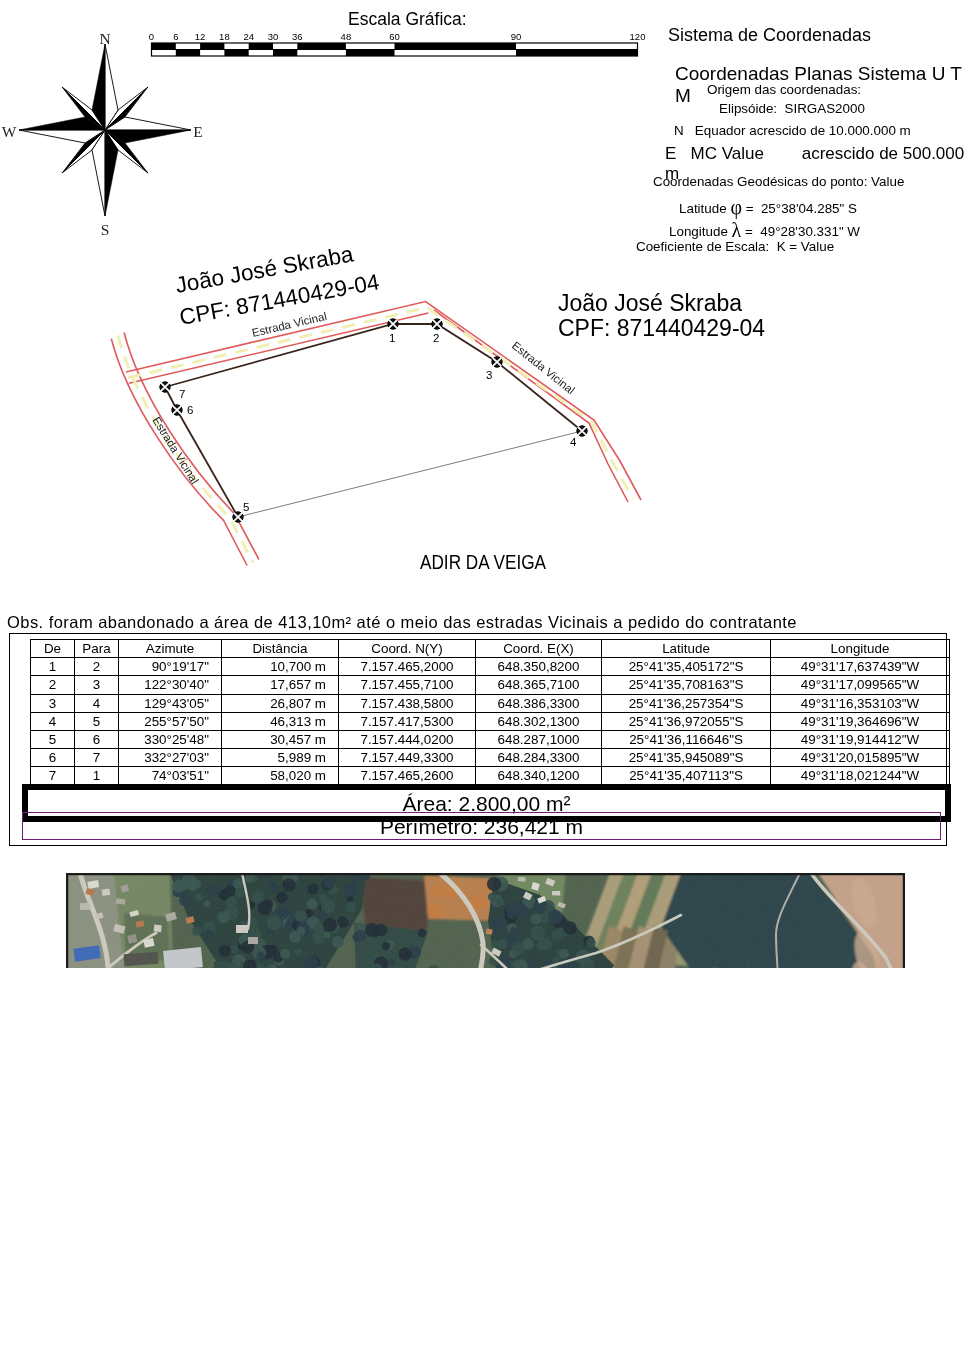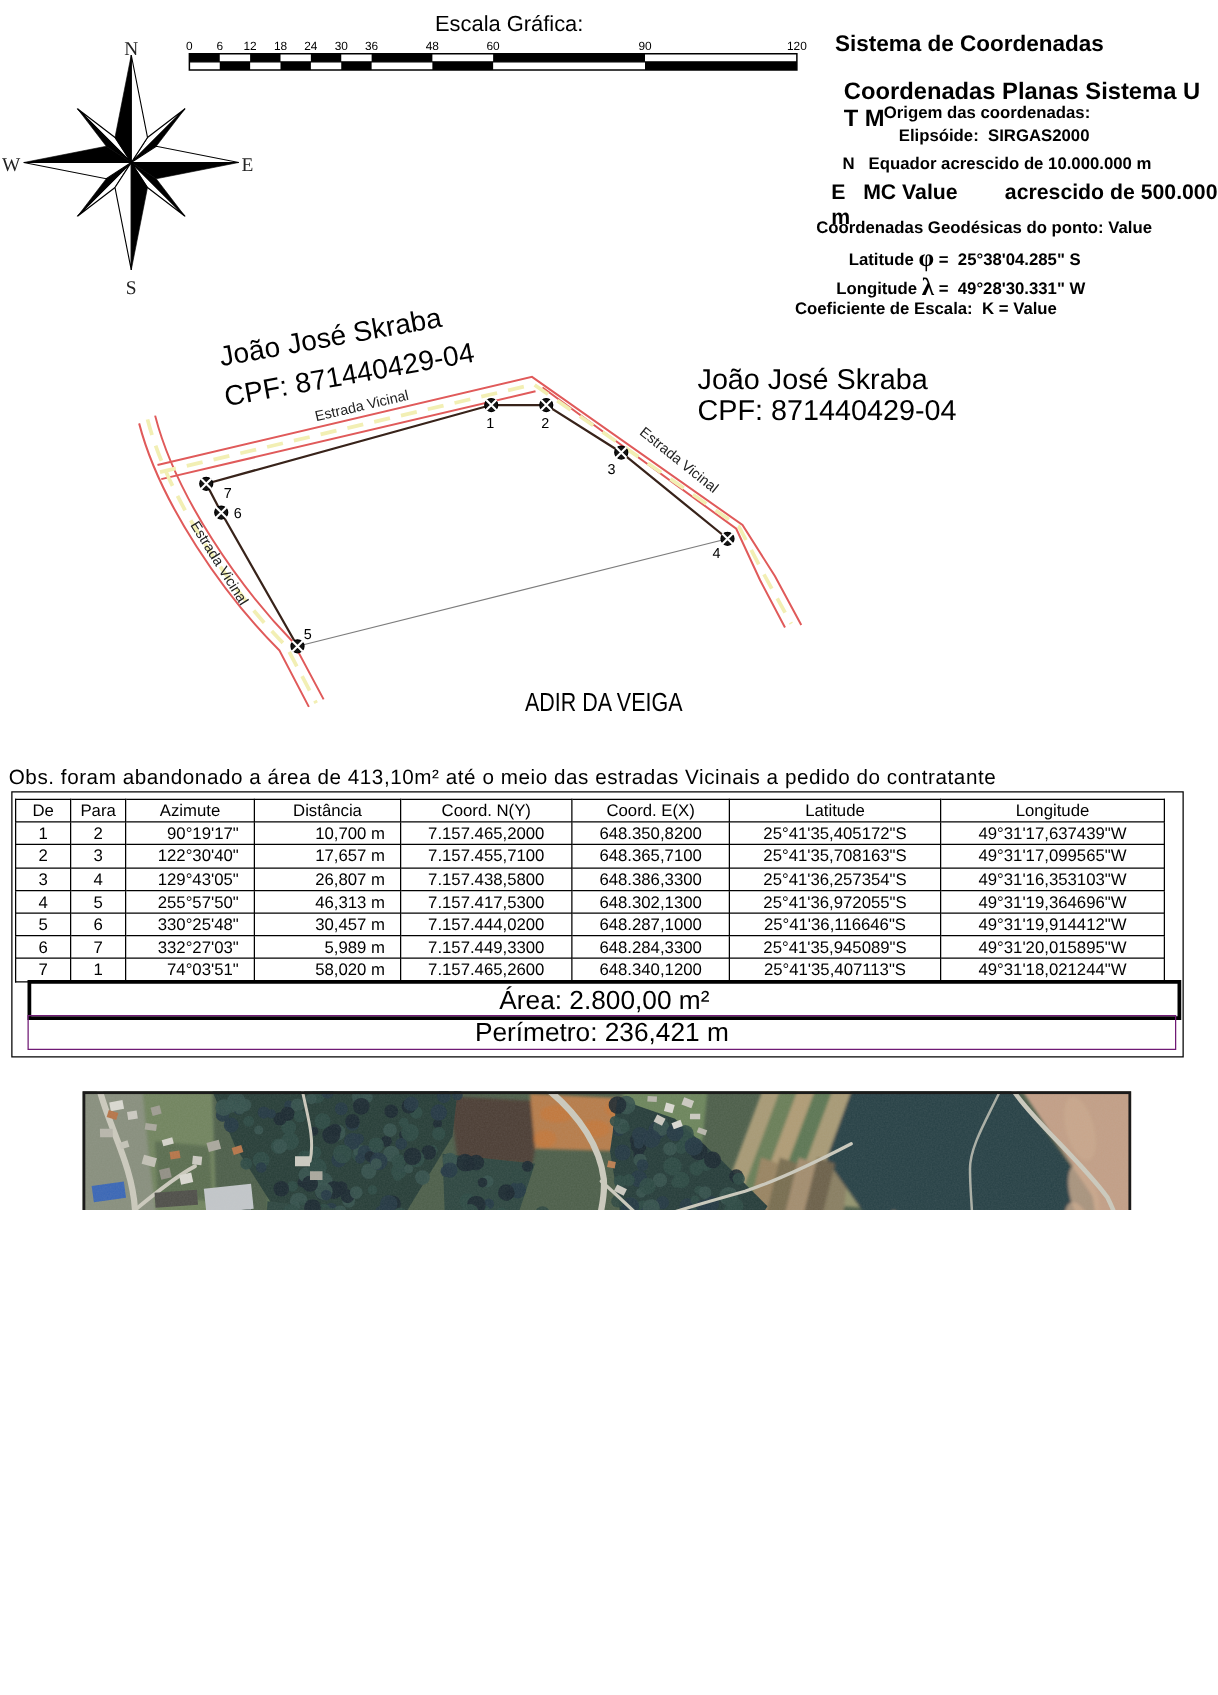--- a/index.html
+++ b/index.html
@@ -1,19 +1,19 @@
 <!DOCTYPE html>
 <html><head>
 <meta charset="utf-8">
 <style>
   html,body{margin:0;padding:0;background:#fff;}
   #page{position:relative;width:974px;height:968px;background:#fff;overflow:hidden;
         font-family:"Liberation Sans",sans-serif;color:#000;}
   .abs{position:absolute;}
-  .b{font-weight:bold;}
+  .b{font-weight:normal;}
 </style>
 </head>
 <body>
 <div id="page">
 
 <div class="abs" style="left:348px;top:9px;font-size:17.5px;">Escala Gráfica:</div>
 
 <svg class="abs" style="left:140px;top:28px;" width="520" height="34" viewBox="0 0 520 34">
   <g font-size="9.5" fill="#000" text-anchor="middle" font-family="Liberation Sans,sans-serif">
     <text x="11.5" y="12">0</text>
@@ -169,21 +169,21 @@
     <text transform="translate(511,107) rotate(38.7)">Estrada Vicinal</text>
   </g>
 
   <text x="420" y="329" font-size="21" textLength="126" lengthAdjust="spacingAndGlyphs" fill="#000" font-family="Liberation Sans,sans-serif">ADIR DA VEIGA</text>
 </svg>
 
 <div class="abs" style="left:7px;top:613px;font-size:16.5px;letter-spacing:0.45px;">Obs. foram abandonado a área de 413,10m² até o meio das estradas Vicinais a pedido do contratante</div>
 
 <div class="abs" style="left:9px;top:633px;width:936px;height:211px;border:1.5px solid #000;"></div>
 
-<table class="abs" style="left:12px;top:639px;width:919px;border-collapse:collapse;font-size:13.4px;table-layout:fixed;" cellspacing="0">
+<table class="abs" style="left:30px;top:639px;width:919px;border-collapse:collapse;font-size:13.4px;table-layout:fixed;" cellspacing="0">
   <colgroup>
     <col style="width:44px">
         <col style="width:44px">
         <col style="width:103px">
         <col style="width:117px">
     <col style="width:137px">
         <col style="width:126px">
         <col style="width:169px">
         <col style="width:179px">
   </colgroup>
@@ -269,21 +269,21 @@
           <td class="c">49°31'18,021244"W</td>
         </tr>
   </tbody>
 </table>
 <style>
   table td{border:1px solid #000;padding:0 4px;height:17.2px;overflow:hidden;white-space:nowrap;}
   td.c{text-align:center;padding:0;}
   td.r{text-align:right;padding-right:12px;}
 </style>
 
-<div class="abs" style="left:22px;top:784px;width:917px;height:26px;border:3px solid #000000;text-align:center;font-size:21px;line-height:28px;">Área: 2.800,00 m²</div>
+<div class="abs" style="left:22px;top:784px;width:917px;height:26px;border:6px solid #000000;text-align:center;font-size:21px;line-height:28px;">Área: 2.800,00 m²</div>
 
 <div class="abs" style="left:22px;top:812px;width:917px;height:26px;border:1px solid #701a75;text-align:center;font-size:21px;line-height:28px;">Perímetro: 236,421 m</div>
 
 
 <svg class="abs" style="left:66px;top:873px;" width="839" height="404" viewBox="0 0 839 404">
 <defs>
 <clipPath id="pc">
           <rect x="0" y="0" width="839" height="404"></rect>
         </clipPath>
 <filter id="soft" x="-5%" y="-5%" width="110%" height="110%">

